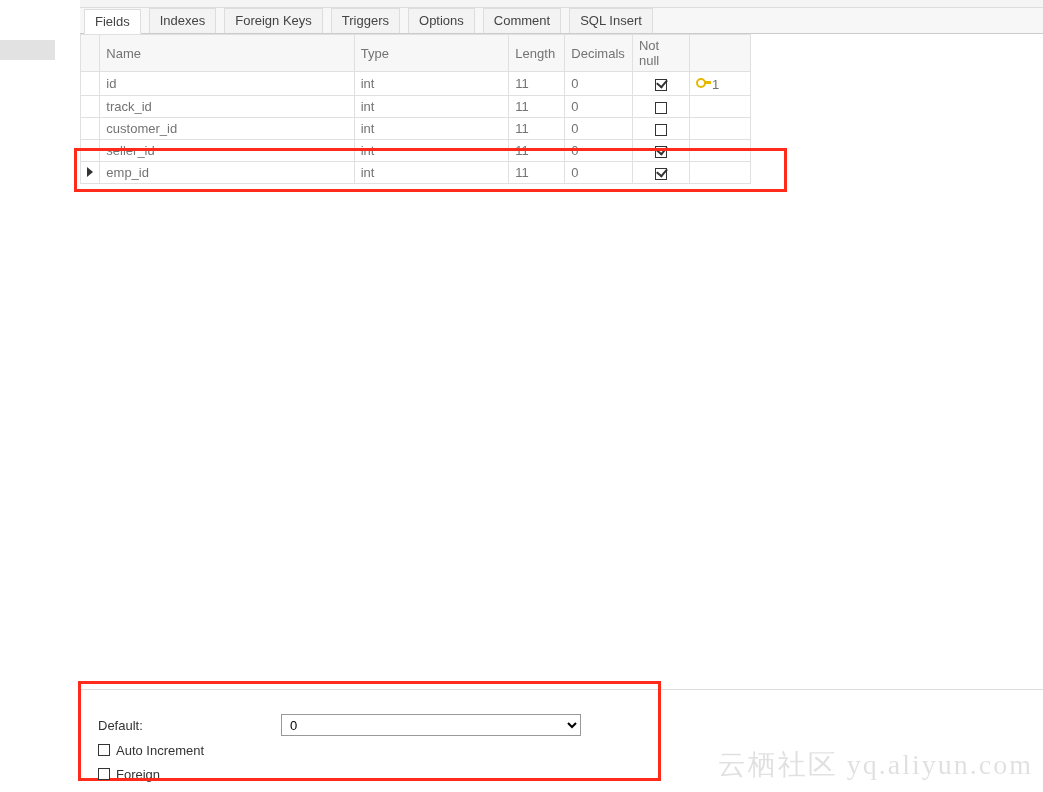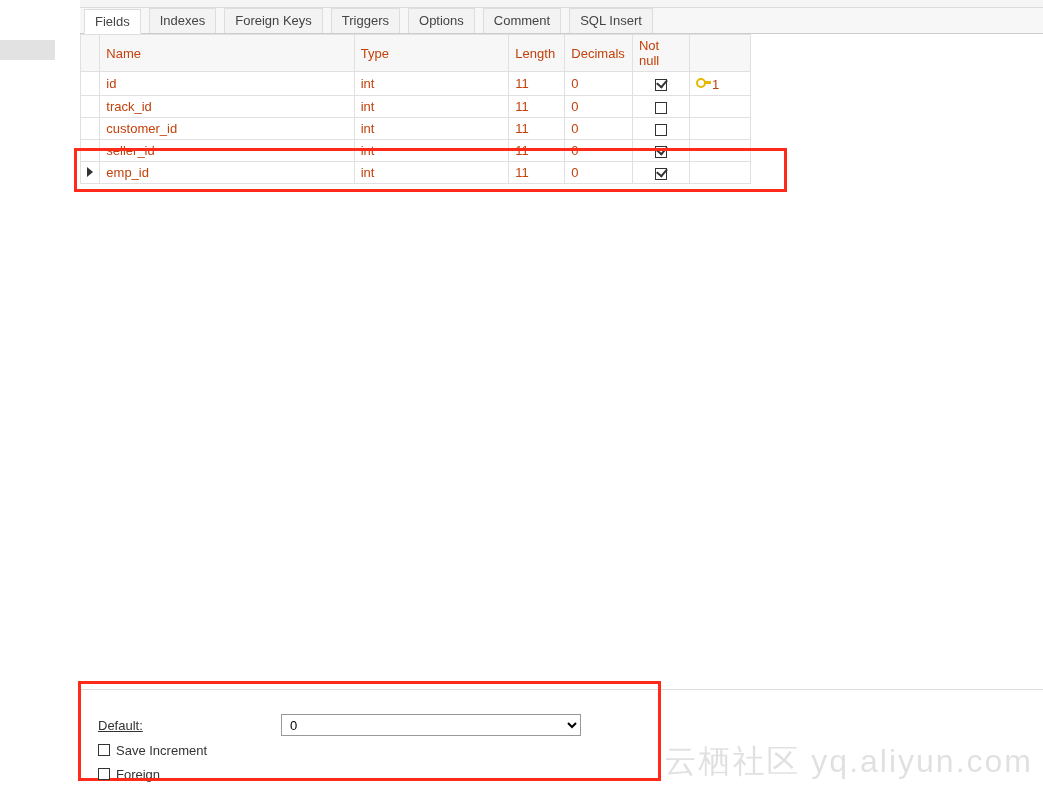--- a/index.html
+++ b/index.html
@@ -76,21 +76,21 @@
 
     
     .table-wrap {
       position: relative;
       flex: 1 1 auto;
     }
     table.fields {
       border-collapse: collapse;
       width: 671px;
       font-size: 13px;
-      color: #c2410c;
+      color: #737373;
     }
     table.fields th, table.fields td {
       border: 1px solid #e0e0e0;
       padding: 3px 6px;
       text-align: left;
       height: 22px;
       vertical-align: middle;
       background: #fff;
     }
     table.fields th {
@@ -169,21 +169,20 @@
       color: #333;
     }
     .props .row {
       display: flex;
       align-items: center;
       height: 26px;
       gap: 8px;
     }
     .props .label {
       width: 175px;
-      text-decoration: underline;
     }
     .props select, .props input[type=text] {
       font-family: inherit;
       font-size: 13px;
       padding: 2px 4px;
       border: 1px solid #999;
       height: 22px;
       background: #fff;
     }
     .props select.default-select { width: 300px; }
@@ -202,24 +201,24 @@
       align-items: center;
       gap: 6px;
       height: 24px;
       margin-left: 0;
     }
 
     .watermark {
       position: absolute;
       right: 10px;
       bottom: 8px;
-      font-size: 32px;
+      font-size: 28px;
       color: rgba(0,0,0,0.12);
       letter-spacing: 2px;
-      font-family: Liberation Sans, sans-serif;
+      font-family: Liberation Serif, serif;
       pointer-events: none;
     }
   </style>
 </head>
 <body>
 
 <div class="toolbar">
   <div class="toolbar-row">
     <span>New</span>
     <span>Save</span>
@@ -317,21 +316,21 @@
 
     <div class="props">
       <div class="row">
         <span class="label">Default:</span>
         <select class="default-select">
           <option>0</option>
         </select>
       </div>
       <div class="chk-row">
         <span class="chk" id="chk-ai"></span>
-        <span>Save Increment</span>
+        <span>Auto Increment</span>
       </div>
       <div class="chk-row">
         <span class="chk" id="chk-uns"></span>
         <span>Foreign</span>
       </div>
     </div>
   </div>
 </div>
 
 <div class="watermark">云栖社区 yq.aliyun.com</div>

